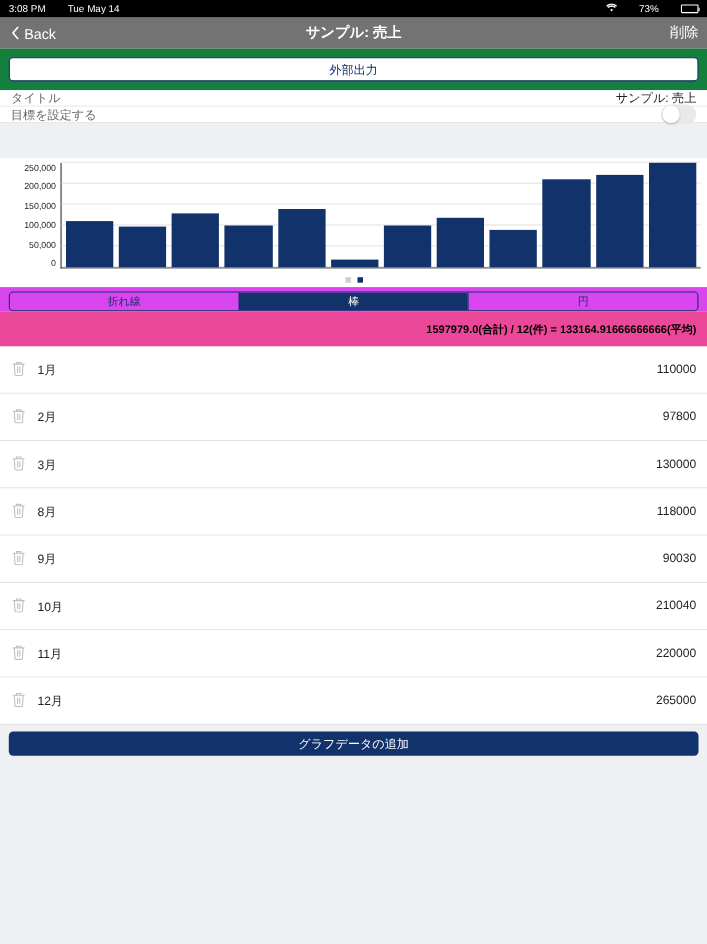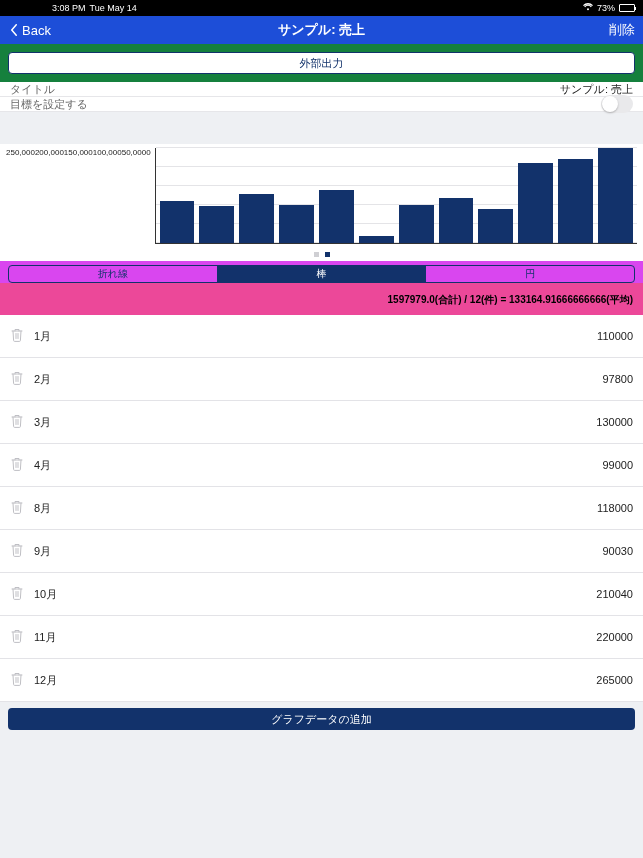--- a/index.html
+++ b/index.html
@@ -1,44 +1,44 @@
 <!DOCTYPE html>
 <html><head>
 <meta charset="utf-8">
 <style>
 * { margin: 0; padding: 0; box-sizing: border-box; font-family: -apple-system, "Helvetica Neue", sans-serif; }
 html, body { width: 643px; height: 858px; background: #eef0f3; overflow: hidden; }
 
 
 .statusbar { height: 16px; background: #000; color: #fff; font-size: 9px; display: flex; align-items: center; padding: 0 8px; justify-content: space-between; }
-.statusbar .left, .statusbar .right { display: flex; align-items: center; gap: 4px; margin-left: 44px; }
+.statusbar .left, .statusbar .right { display: flex; align-items: center; gap: 20px; }
 .battery { width: 16px; height: 8px; border: 1px solid #fff; border-radius: 1px; position: relative; display: inline-block; }
 .battery::after { content:""; position:absolute; right:-2px; top:2px; width:1px; height:3px; background:#fff; }
 .battery .fill { background:#fff; height:100%; width:73%; }
 
 
-.navbar { height: 28px; background: #1d4ed8; color: #fff; display: flex; align-items: center; justify-content: space-between; padding: 0 8px; font-size: 13px; }
+.navbar { height: 28px; background: #737373; color: #fff; display: flex; align-items: center; justify-content: space-between; padding: 0 8px; font-size: 13px; }
 .navbar .back { display:flex; align-items:center; gap:2px; cursor:pointer; }
 .navbar .title { position:absolute; left:0; right:0; text-align:center; font-weight:600; pointer-events:none; }
 .navbar .delete { cursor:pointer; }
 
 
 .section-pad { padding: 8px; background:#15803d; }
 .outline-btn { width:100%; border:1px solid #12326b; background:#fff; color:#12326b; border-radius:4px; height:22px; font-size:11px; display:flex; align-items:center; justify-content:center; cursor:pointer; }
 
 
 .cell { background:#fff; display:flex; align-items:center; justify-content:space-between; padding: 0 10px; height:15px; font-size:11px; color:#222; border-bottom:0.5px solid #e6e6e9; }
 .cell .label { color:#666; }
 .toggle { width:32px; height:18px; background:#e9e9eb; border-radius:9px; position:relative; }
 .toggle::after { content:""; width:16px; height:16px; background:#fff; border-radius:50%; position:absolute; top:1px; left:1px; box-shadow:0 1px 2px rgba(0,0,0,.25); }
 
 
 .chart-wrap { background:#fff; margin-top:32px; padding:4px 6px 0 6px; }
 .chart { display:flex; height:96px; }
-.yaxis { display:flex; flex-direction:row; justify-content:space-between; font-size:8px; color:#222; padding-right:4px; }
+.yaxis { display:flex; flex-direction:column; justify-content:space-between; font-size:8px; color:#222; text-align:right; padding-right:4px;margin-left:16px; }
 .plot { flex:1; position:relative; border-left:1px solid #333; border-bottom:1px solid #333; }
 .grid-line { position:absolute; left:0; right:0; border-top:0.5px solid #e4e4e7; }
 .bars { position:absolute; left:0; right:0; bottom:0; top:0; display:flex; align-items:flex-end; gap:5px; padding:0 4px; }
 .bar { flex:1; background:#12326b; }
 .pager { display:flex; justify-content:center; gap:6px; padding:8px 0 4px; }
 .dot { width:5px; height:5px; background:#cfcfd3; }
 .dot.on { background:#12326b; }
 
 
 .seg-wrap { padding:4px 8px 0; background:#d946ef; }
@@ -172,27 +172,20 @@
       <span class="trash"><svg width="12" height="14" viewBox="0 0 12 14">
           <path d="M1 3h10M4 3V1.5h4V3M2 3l.6 9.5a1 1 0 001 .9h4.8a1 1 0 001-.9L10 3M5 5.5v5M7 5.5v5" stroke="#bfbfc4" stroke-width="1" fill="none" stroke-linecap="round"></path>
         </svg></span>
       <span class="month">3月</span>
       <span class="val">130000</span>
     </div>
     <div class="row">
       <span class="trash"><svg width="12" height="14" viewBox="0 0 12 14">
           <path d="M1 3h10M4 3V1.5h4V3M2 3l.6 9.5a1 1 0 001 .9h4.8a1 1 0 001-.9L10 3M5 5.5v5M7 5.5v5" stroke="#bfbfc4" stroke-width="1" fill="none" stroke-linecap="round"></path>
         </svg></span>
-      <span class="month">4月</span>
-      <span class="val">99000</span>
-    </div>
-    <div class="row">
-      <span class="trash"><svg width="12" height="14" viewBox="0 0 12 14">
-          <path d="M1 3h10M4 3V1.5h4V3M2 3l.6 9.5a1 1 0 001 .9h4.8a1 1 0 001-.9L10 3M5 5.5v5M7 5.5v5" stroke="#bfbfc4" stroke-width="1" fill="none" stroke-linecap="round"></path>
-        </svg></span>
       <span class="month">8月</span>
       <span class="val">118000</span>
     </div>
     <div class="row">
       <span class="trash"><svg width="12" height="14" viewBox="0 0 12 14">
           <path d="M1 3h10M4 3V1.5h4V3M2 3l.6 9.5a1 1 0 001 .9h4.8a1 1 0 001-.9L10 3M5 5.5v5M7 5.5v5" stroke="#bfbfc4" stroke-width="1" fill="none" stroke-linecap="round"></path>
         </svg></span>
       <span class="month">9月</span>
       <span class="val">90030</span>
     </div>

